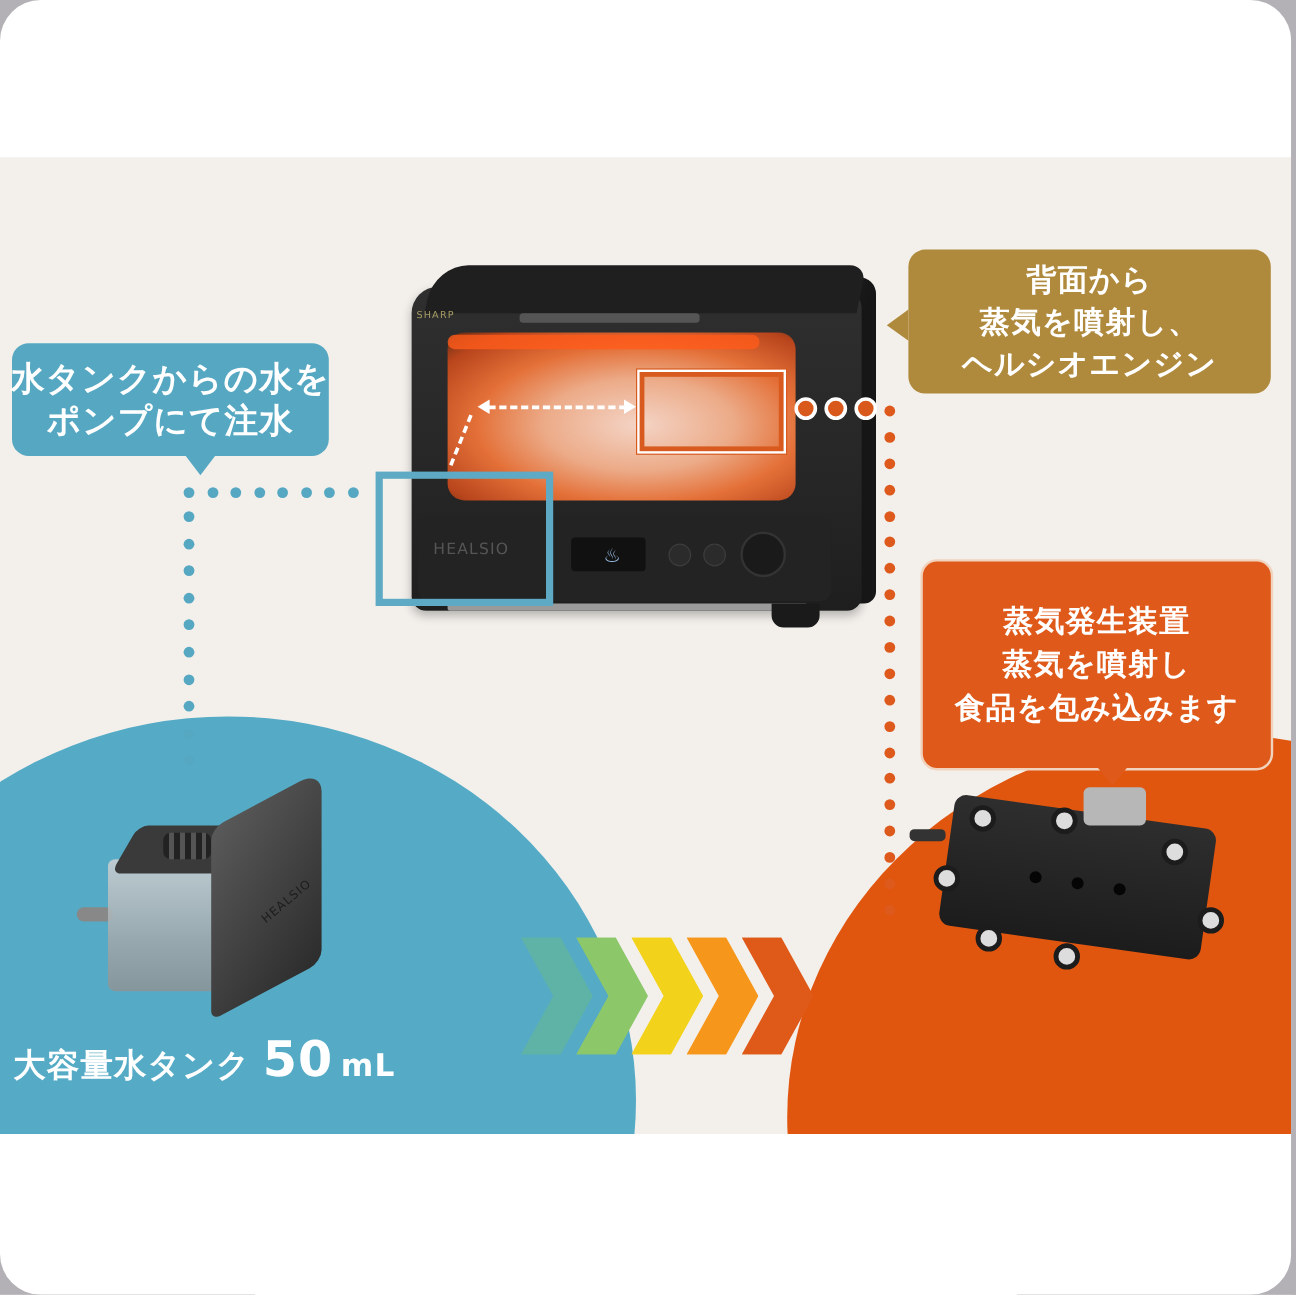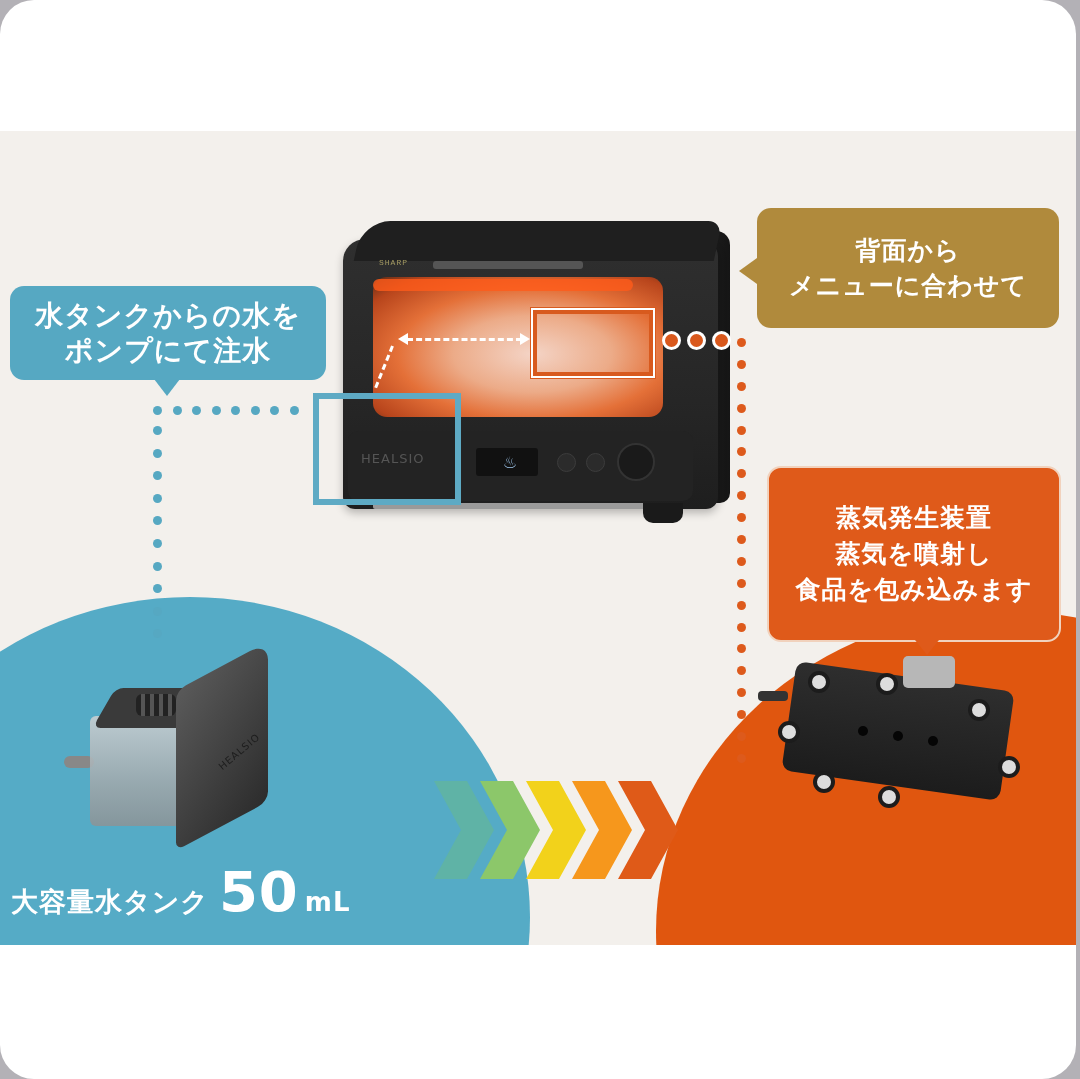--- a/index.html
+++ b/index.html
@@ -41,21 +41,21 @@
       position: absolute;
       color: #fff;
       font-weight: bold;
       text-align: center;
       border-radius: 14px;
       display: flex; flex-direction: column; justify-content: center; align-items: center;
       letter-spacing: 1px;
     }
     .callout .line { display: block; white-space: nowrap; }
     .callout-blue {
-      left: 10px; top: 155px; width: 316px; height: 94px;
+      left: 10px; top: 155px; width: 264px; height: 94px;
       background: #56a8c2;
       font-size: 28px; line-height: 35px;
     }
     .callout-blue::after {
       content: ""; position: absolute; left: 144px; bottom: -16px;
       border-left: 13px solid transparent; border-right: 13px solid transparent;
       border-top: 17px solid #56a8c2;
     }
     .callout-gold {
       left: 757px; top: 77px; width: 302px; height: 120px;
@@ -104,22 +104,22 @@
       background: #1f1f1f;
       border-radius: 28px 14px 0 0;
       transform: skewX(-12deg);
     }
     .oven-side {
       position: absolute; left: 355px; top: 10px; width: 32px; height: 272px;
       background: linear-gradient(90deg, #202020, #151515);
       border-radius: 0 14px 10px 0;
     }
     .brand-label {
-      position: absolute; left: 36px; top: 37px;
-      font-size: 8px; color: #a49a62; letter-spacing: 1px; font-family: Liberation Mono, monospace;
+      position: absolute; left: 4px; top: 37px;
+      font-size: 8px; color: #a49a62; letter-spacing: 1px;
     }
     .handle {
       position: absolute; left: 90px; top: 40px; width: 150px; height: 8px;
       background: #555; border-radius: 3px;
     }
     .window {
       position: absolute; left: 30px; top: 56px; width: 290px; height: 140px;
       border-radius: 14px;
       background: radial-gradient(ellipse at 55% 55%, #f4d4c6 0%, #ecab88 35%, #e47038 60%, #b8451c 85%, #5a2a16 100%);
       filter: blur(0.6px);
@@ -217,21 +217,21 @@
     }
     .tank-logo {
       position: absolute; left: 150px; top: 90px; font-size: 10px; color: #1d1d1d;
       transform: rotate(-40deg); letter-spacing: 1px;
     }
     .label-tank {
       position: absolute; left: 11px; top: 728px;
       color: #fff; font-weight: bold; font-size: 27px; white-space: nowrap;
       letter-spacing: 1px;
     }
-    .label-tank .big { font-size: 56px; margin-left: 10px; text-align: center; }
+    .label-tank .big { font-size: 41px; margin-left: 10px; text-align: center; }
     .label-tank .unit { font-size: 26px; margin-left: 6px; margin-top: 35px; }
     
     .engine { position: absolute; left: 758px; top: 520px; width: 270px; height: 160px; }
     .engine-plate {
       position: absolute; left: 30px; top: 25px; width: 220px; height: 110px;
       background: linear-gradient(180deg, #2e2e2e, #1c1c1c);
       border-radius: 10px;
       transform: rotate(8deg);
     }
     .engine-block {
@@ -349,21 +349,22 @@
         <span class="ring-dot"></span>
     </div>
 
     <div class="callout callout-blue">
       <span class="line">水タンクからの水を</span>
       <span class="line">ポンプにて注水</span>
     </div>
 
     <div class="callout callout-gold">
       <span class="line">背面から</span>
-      <span class="line">メニューに合わせて</span>
+      <span class="line">蒸気を噴射し、</span>
+      <span class="line">ヘルシオエンジン</span>
     </div>
 
     <div class="callout callout-orange">
       <span class="line">蒸気発生装置</span>
       <span class="line">蒸気を噴射し</span>
       <span class="line">食品を包み込みます</span>
     </div>
 
     <div class="tank">
       <div class="tank-nozzle"></div>

